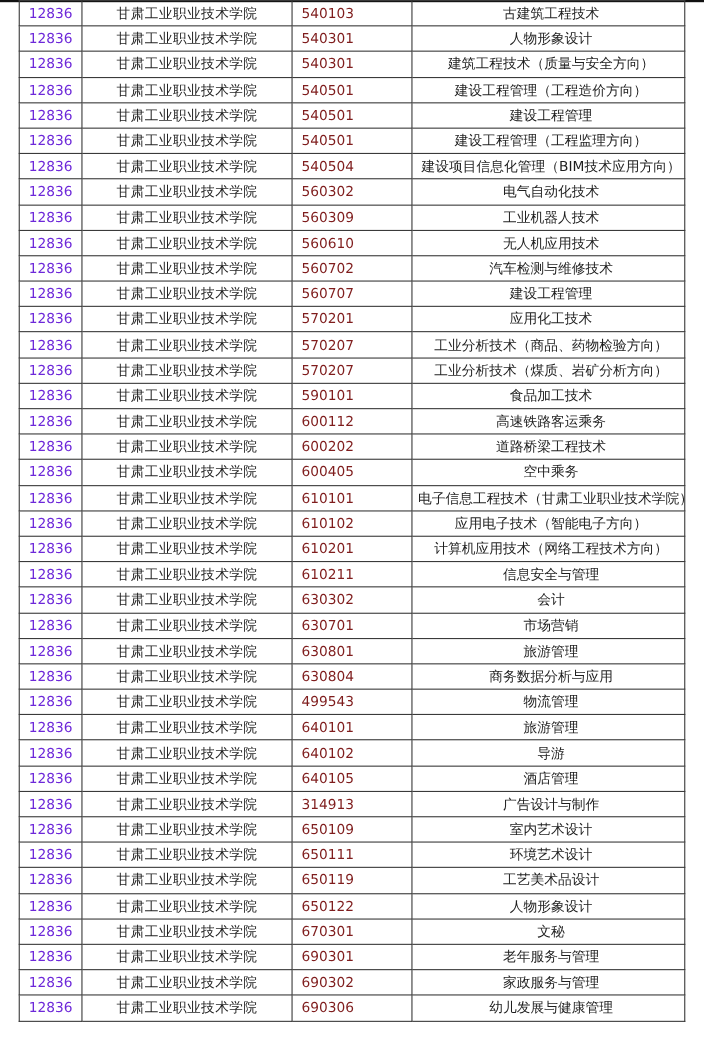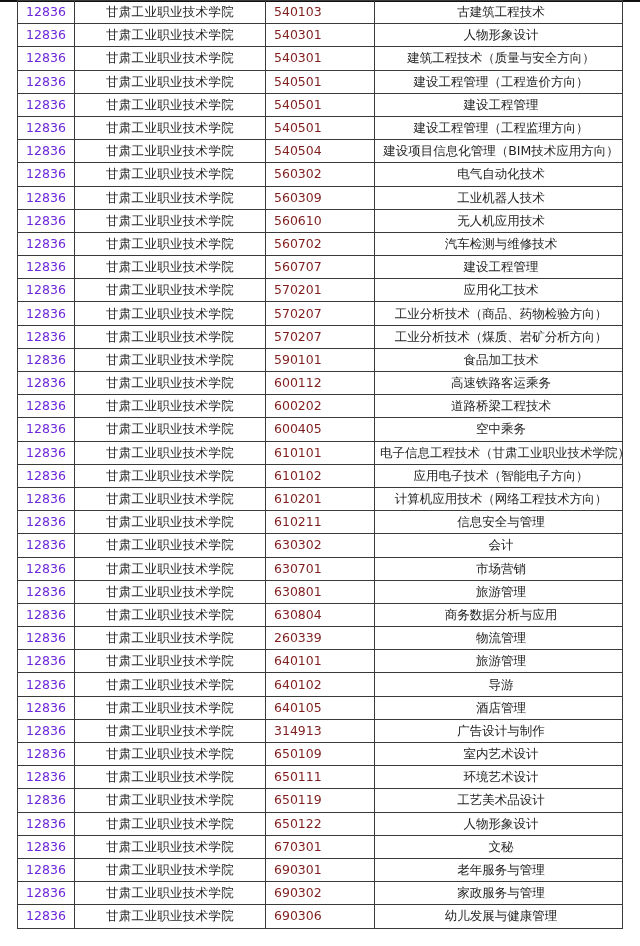--- a/index.html
+++ b/index.html
@@ -211,21 +211,21 @@
         </tr>
         <tr>
           <td class="c-code">12836</td>
           <td class="c-school">甘肃工业职业技术学院</td>
           <td class="c-major-code">630804</td>
           <td class="c-major-name">商务数据分析与应用</td>
         </tr>
         <tr>
           <td class="c-code">12836</td>
           <td class="c-school">甘肃工业职业技术学院</td>
-          <td class="c-major-code">260339</td>
+          <td class="c-major-code">499543</td>
           <td class="c-major-name">物流管理</td>
         </tr>
         <tr>
           <td class="c-code">12836</td>
           <td class="c-school">甘肃工业职业技术学院</td>
           <td class="c-major-code">640101</td>
           <td class="c-major-name">旅游管理</td>
         </tr>
         <tr>
           <td class="c-code">12836</td>

